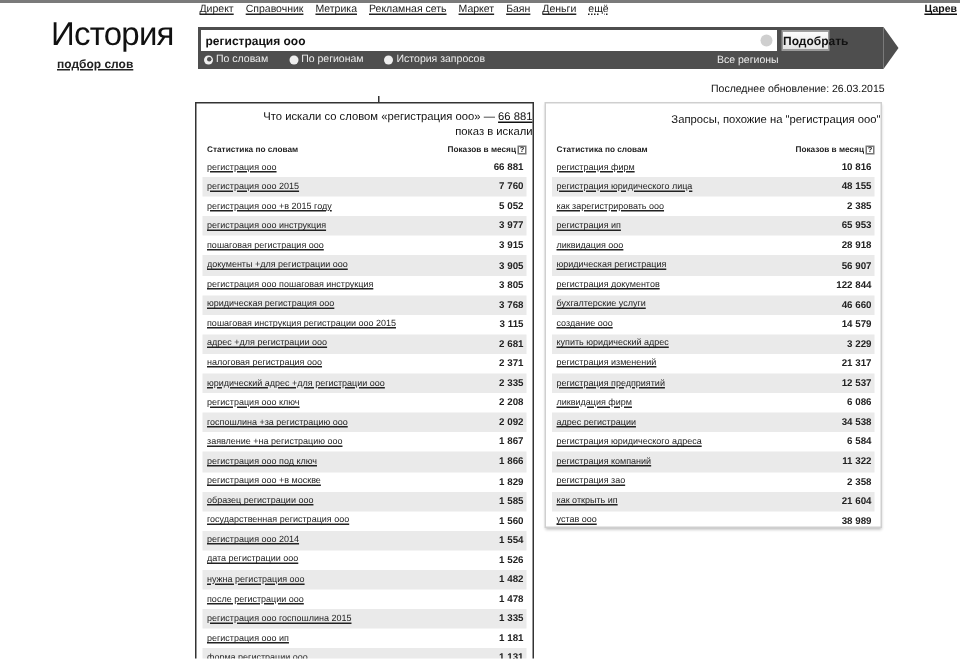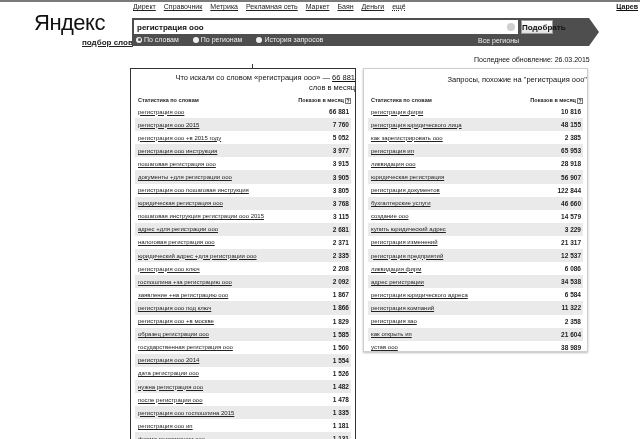--- a/index.html
+++ b/index.html
@@ -7,21 +7,21 @@
   body { font-family: "Liberation Sans", sans-serif; color: #222; position: relative; }
 
   .topline { position: absolute; left: 0; top: 0; width: 640px; height: 2px; background: #7a7a7a; }
 
   .topnav { position: absolute; top: 3px; left: 133px; display: flex; gap: 8px; font-size: 7px; }
   .topnav a { color: #222; text-decoration: underline; white-space: nowrap; }
   .topnav a.more { text-decoration: underline dotted; }
   .user-link { position: absolute; top: 3px; right: 2px; font-size: 7px; font-weight: bold; color: #111; text-decoration: underline; }
 
   .logo { position: absolute; left: 34px; top: 10px; font-size: 22px; color: #111; letter-spacing: -0.5px; font-family: "Liberation Sans", sans-serif; }
-  .logo-sub { position: absolute; left: 38px; top: 38px; font-size: 8px; font-weight: bold; color: #222; text-decoration: underline; margin-left: 44px; }
+  .logo-sub { position: absolute; left: 38px; top: 38px; font-size: 8px; font-weight: bold; color: #222; text-decoration: underline; }
 
   .searchbar { position: absolute; left: 132px; top: 18px; width: 457px; height: 28px; background: #4e4e4e; }
   .searchbar-arrow { position: absolute; left: 589px; top: 18px; width: 0; height: 0;
      border-top: 14px solid transparent; border-bottom: 14px solid transparent; border-left: 10px solid #4e4e4e; }
   .search-input { position: absolute; left: 134px; top: 20px; width: 384px; height: 14px; background: #fff; border: none;
      font-family: "Liberation Sans", sans-serif; font-size: 8px; font-weight: bold; padding: 0 3px; color: #111; outline: none; }
   .clear-icon { position: absolute; left: 507px; top: 23px; width: 8px; height: 8px; border-radius: 50%; background: #cfcfcf; }
   .submit-button { position: absolute; left: 521px; top: 20px; width: 32px; height: 14px; background: linear-gradient(#fdfdfd,#e2e2e2);
      border: 1px solid #999; font-family: "Liberation Sans", sans-serif; font-size: 8px; font-weight: bold; color: #111; cursor: pointer; }
 
@@ -62,21 +62,21 @@
   <a href="#">Справочник</a>
   <a href="#">Метрика</a>
   <a href="#">Рекламная сеть</a>
   <a href="#">Маркет</a>
   <a href="#">Баян</a>
   <a href="#">Деньги</a>
   <a href="#" class="more">ещё</a>
 </nav>
 <a href="#" class="user-link">Царев</a>
 
-<div class="logo">Яндекс</div>
+<div class="logo">История</div>
 <a href="#" class="logo-sub">подбор слов</a>
 
 <div class="searchbar"></div>
 <div class="searchbar-arrow"></div>
 <input class="search-input" type="text" value="регистрация ооо" style="">
 <span class="clear-icon"></span>
 <button class="submit-button">Подобрать</button>
 
 <div class="radios">
   <label class="radio">
@@ -93,21 +93,21 @@
   </label>
 </div>
 <a class="regions-link">Все регионы</a>
 
 <div class="last-update">Последнее обновление: 26.03.2015</div>
 
 <div class="panel-left-tick"></div>
 <section class="panel-left">
   <div class="panel-title">
     <span>Что искали со словом «регистрация ооо» — </span><span class="count">66 881</span><br>
-    <span>слов в месяц</span>
+    <span>показ в искали</span>
   </div>
   <div class="table-head">
     <span>Статистика по словам</span>
     <span><span>Показов в месяц</span><span class="help-icon">?</span></span>
   </div>
   <div class="rows" id="left-rows">
       <div class="row">
         <a href="#">регистрация ооо</a>
         <span class="num">66 881</span>
       </div>

